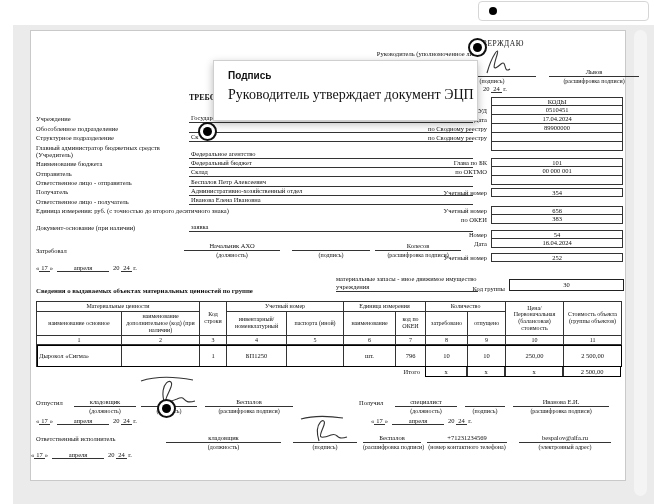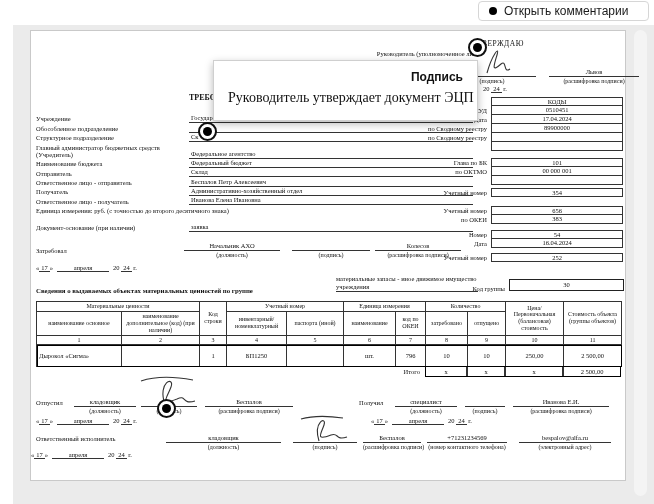--- a/index.html
+++ b/index.html
@@ -89,32 +89,31 @@
     position:absolute; width:19px; height:19px; border-radius:50%;
     background:#fff; border:2px solid #101010; z-index:8;
     display:flex; align-items:center; justify-content:center; cursor:pointer;
   }
   .marker-dot { width:9px; height:9px; border-radius:50%; background:#000; }
   .tooltip {
     position:absolute; left:213px; top:60px; width:265px; height:61px;
     background:#fff; border:1px solid #cfcfcf; box-shadow:0 3px 8px rgba(0,0,0,.28);
     z-index:10; padding:9px 14px;
   }
-  .tooltip-title { font-family:"Liberation Sans", sans-serif; font-weight:bold; font-size:12px; color:#111;text-align:right; }
+  .tooltip-title { font-family:"Liberation Sans", sans-serif; font-weight:bold; font-size:10px; color:#111; }
   .tooltip-body { font-family:"Liberation Serif", serif; font-size:14px; margin-top:6px; white-space:nowrap; }
 </style>
 </head>
 <body>
 
 <div class="gray-panel"></div>
 <div class="scroll-strip"></div>
 
 <button class="comments-btn">
   <span class="btn-dot"></span>
-  <span>Открыть комментарии</span>
 </button>
 
 <div class="sheet">
 
   <div class="abs stamp">УТВЕРЖДАЮ</div>
   <div class="abs role-label">Руководитель (уполномоченное ли</div>
   <svg class="sig" style="left:452px; top:12px;" width="30" height="34" viewBox="0 0 30 34">
     <path d="M4,30 C9,12 17,2 14,12 C11,22 8,30 18,21 C24,16 20,31 27,26"></path>
   </svg>
   <div class="sigline" style="left:417px; top:36px; width:88px;">

